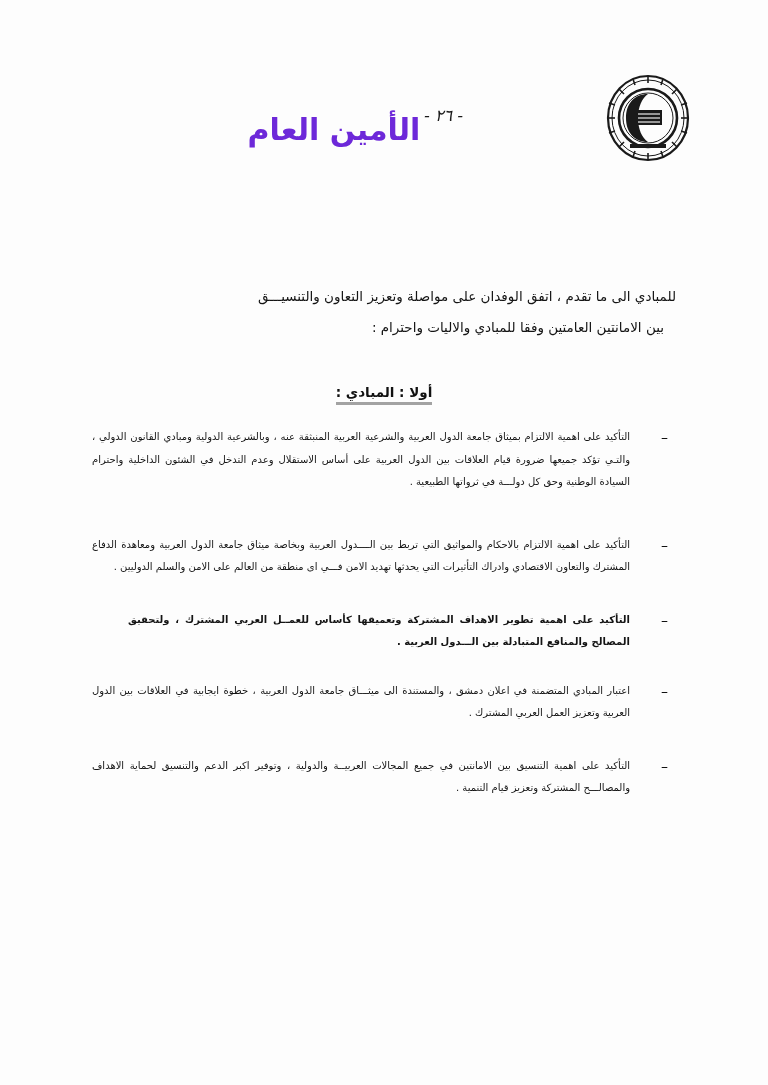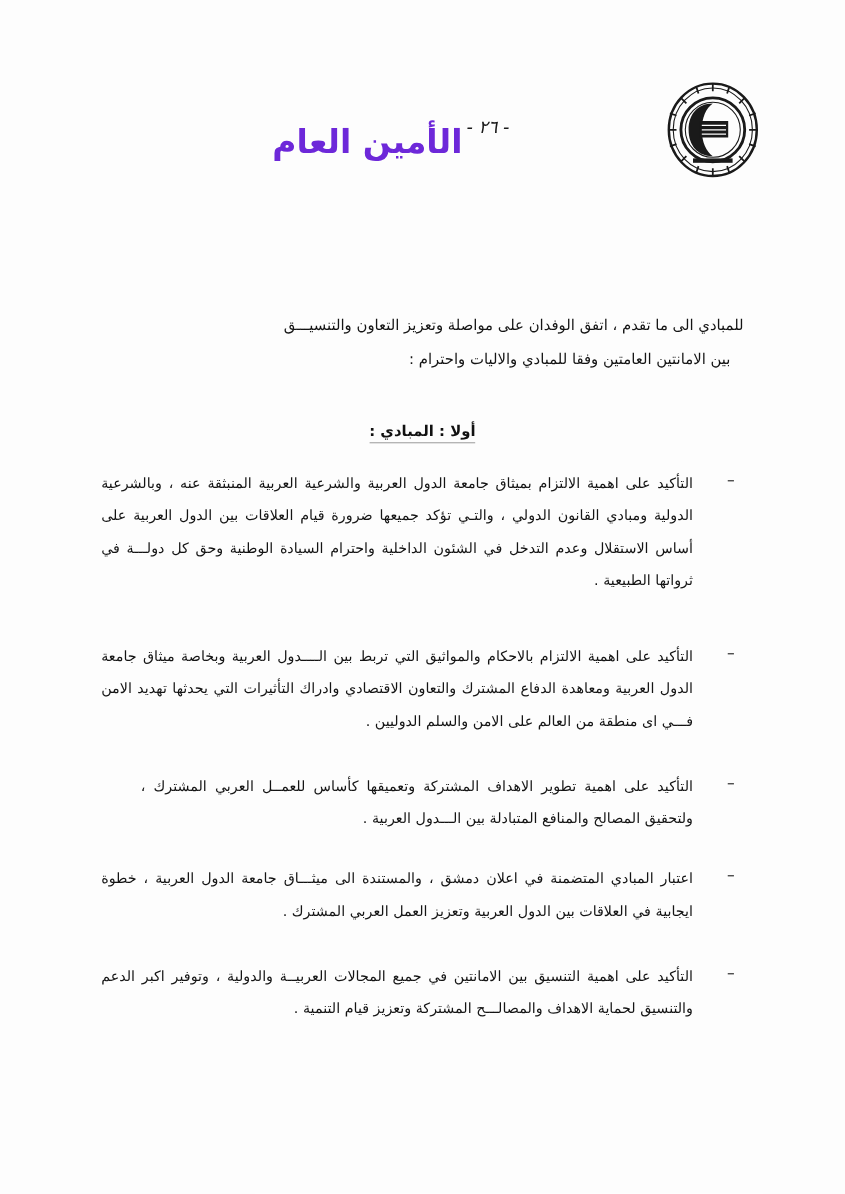--- a/index.html
+++ b/index.html
@@ -100,21 +100,21 @@
   .section-heading {
     margin-top: 42px;
     margin-bottom: 26px;
     font-size: 13.5px;
     font-weight: bold;
     color: #111;
     text-align: center;
     letter-spacing: 0.6px;
   }
   .section-heading span {
-    border-bottom: 1px solid #a3a3a3;
+    border-bottom: 3px solid #a3a3a3;
     padding-bottom: 2px;
   }
 
   ul.items {
     list-style: none;
     margin: 0;
     padding: 0;
   }
 
   li.item {
@@ -124,29 +124,29 @@
   }
   li.item .dash {
     position: absolute;
     right: 8px;
     top: 3px;
     font-size: 14px;
     color: #111;
   }
   li.item p {
     margin: 0;
-    font-size: 13px;
+    font-size: 10px;
     line-height: 2.25;
     letter-spacing: 0.3px;
     color: #141414;
     text-align: justify;
     text-align-last: right;
   }
   li.item.bold p {
-    font-weight: normal;
+    font-weight: bold;
     margin-left: 36px;
   }
   li.item.tight { margin-bottom: 26px; }
   li.item.first { margin-bottom: 40px; }
 </style>
 </head>
 <body>
 
 <div class="page">
 

